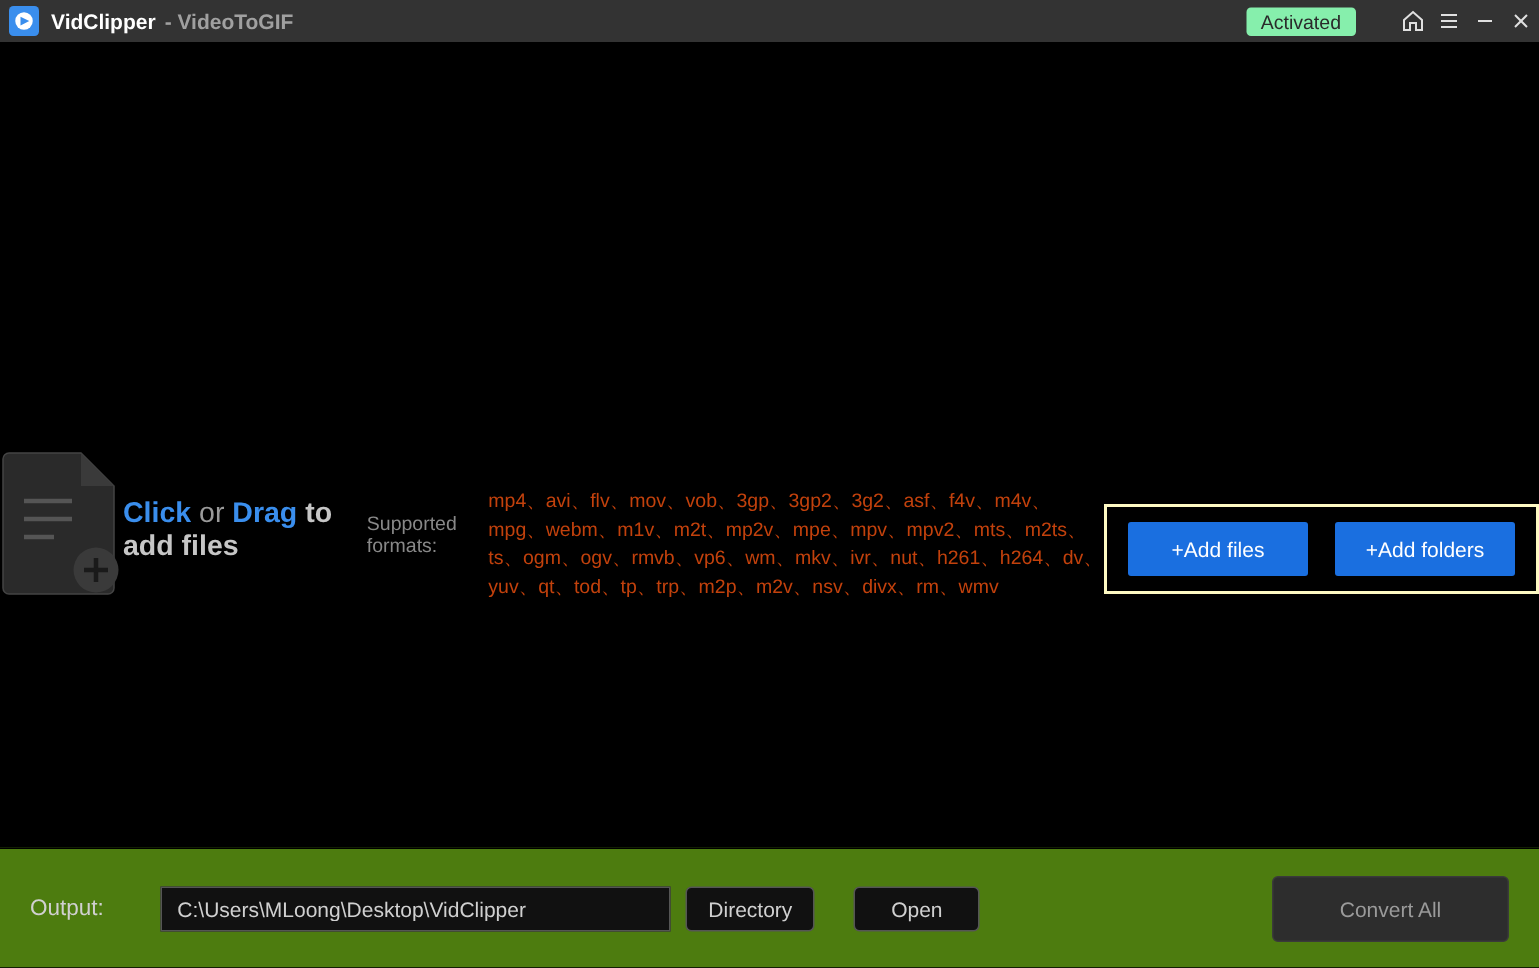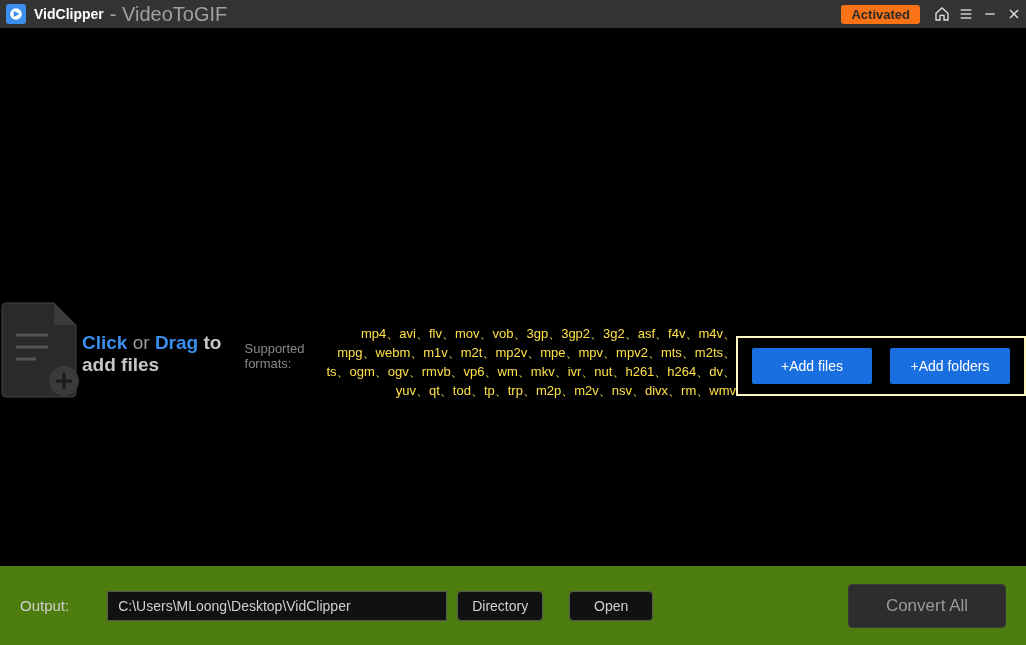--- a/index.html
+++ b/index.html
@@ -53,39 +53,39 @@
     
     .app-name {
       color: #ffffff;
       font-size: 14px;
       font-weight: 600;
       margin-right: 6px;
     }
     
     .app-subtitle {
       color: #a0a0a0;
-      font-size: 20px;
-      font-weight: 400;
+      font-size: 14px;
+      font-weight: 700;
     }
     
     .titlebar-right {
       margin-left: auto;
       display: flex;
       align-items: center;
       height: 100%;
     }
     
     .activated-badge {
-      background: #f97316;
+      background: #86efac;
       color: #2a2a2a;
       font-size: 13px;
-      font-weight: 700;
+      font-weight: 400;
       padding: 2px 10px;
       border-radius: 3px;
-      margin-right: 10px;
+      margin-right: 26px;
     }
     
     .tb-btn {
       width: 24px;
       height: 28px;
       display: flex;
       align-items: center;
       justify-content: center;
       color: #e0e0e0;
       cursor: pointer;
@@ -128,22 +128,22 @@
     }
     
     .supported-label {
       color: #888;
       font-size: 13px;
       margin-bottom: 20px;
     }
     
     .formats-text {
       width: 560px;
-      text-align: right;
-      color: #fde047;
+      text-align: left;
+      color: #c2410c;
       font-size: 13px;
       line-height: 19px;
       word-spacing: 1px;
       margin-bottom: 8px;
     }
     
     .highlight-box {
       border: 2px solid #fef9c3;
       padding: 10px 14px;
       display: flex;
@@ -205,21 +205,21 @@
       padding: 0 14px;
     }
     
     .convert-btn {
       margin-left: auto;
       width: 158px;
       height: 44px;
       background: #2d2d2d;
       border: 1px solid #3a3a3a;
       color: #9a9a9a;
-      font-size: 17px;
+      font-size: 14px;
       font-weight: 400;
       border-radius: 4px;
       cursor: pointer;
     }
   </style>
 </head>
 <body>
 
 <div class="window">
 

